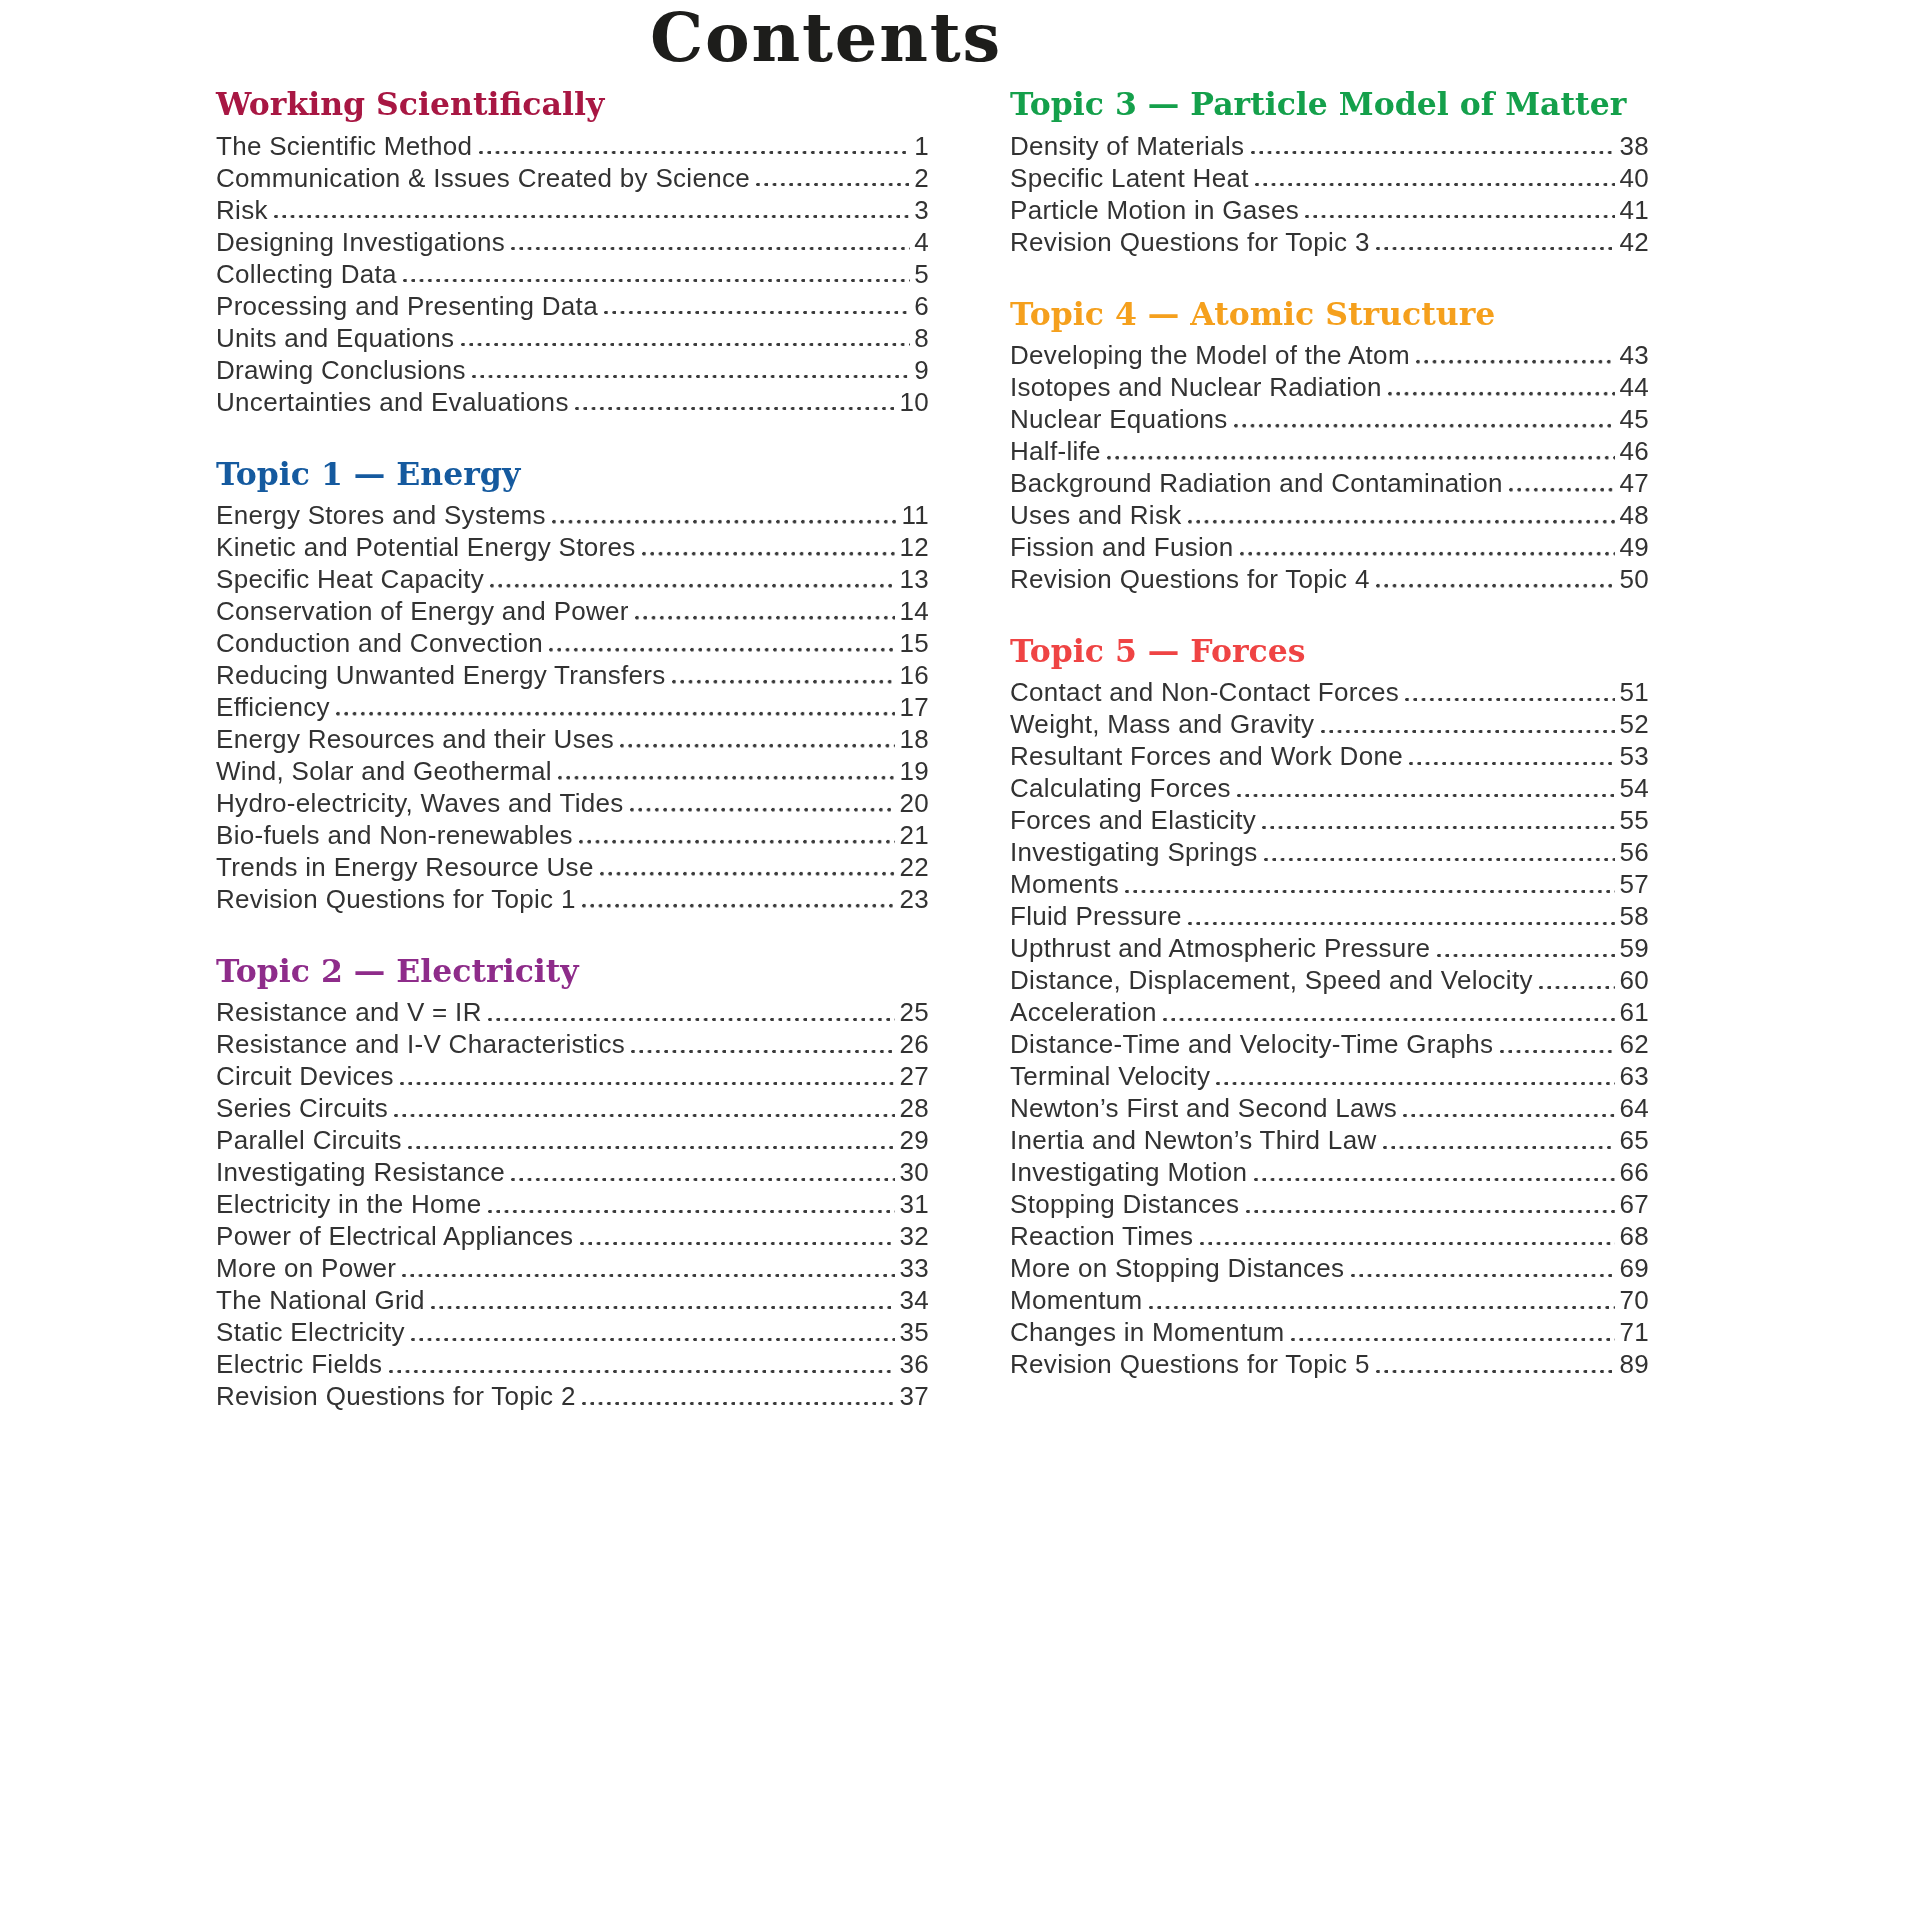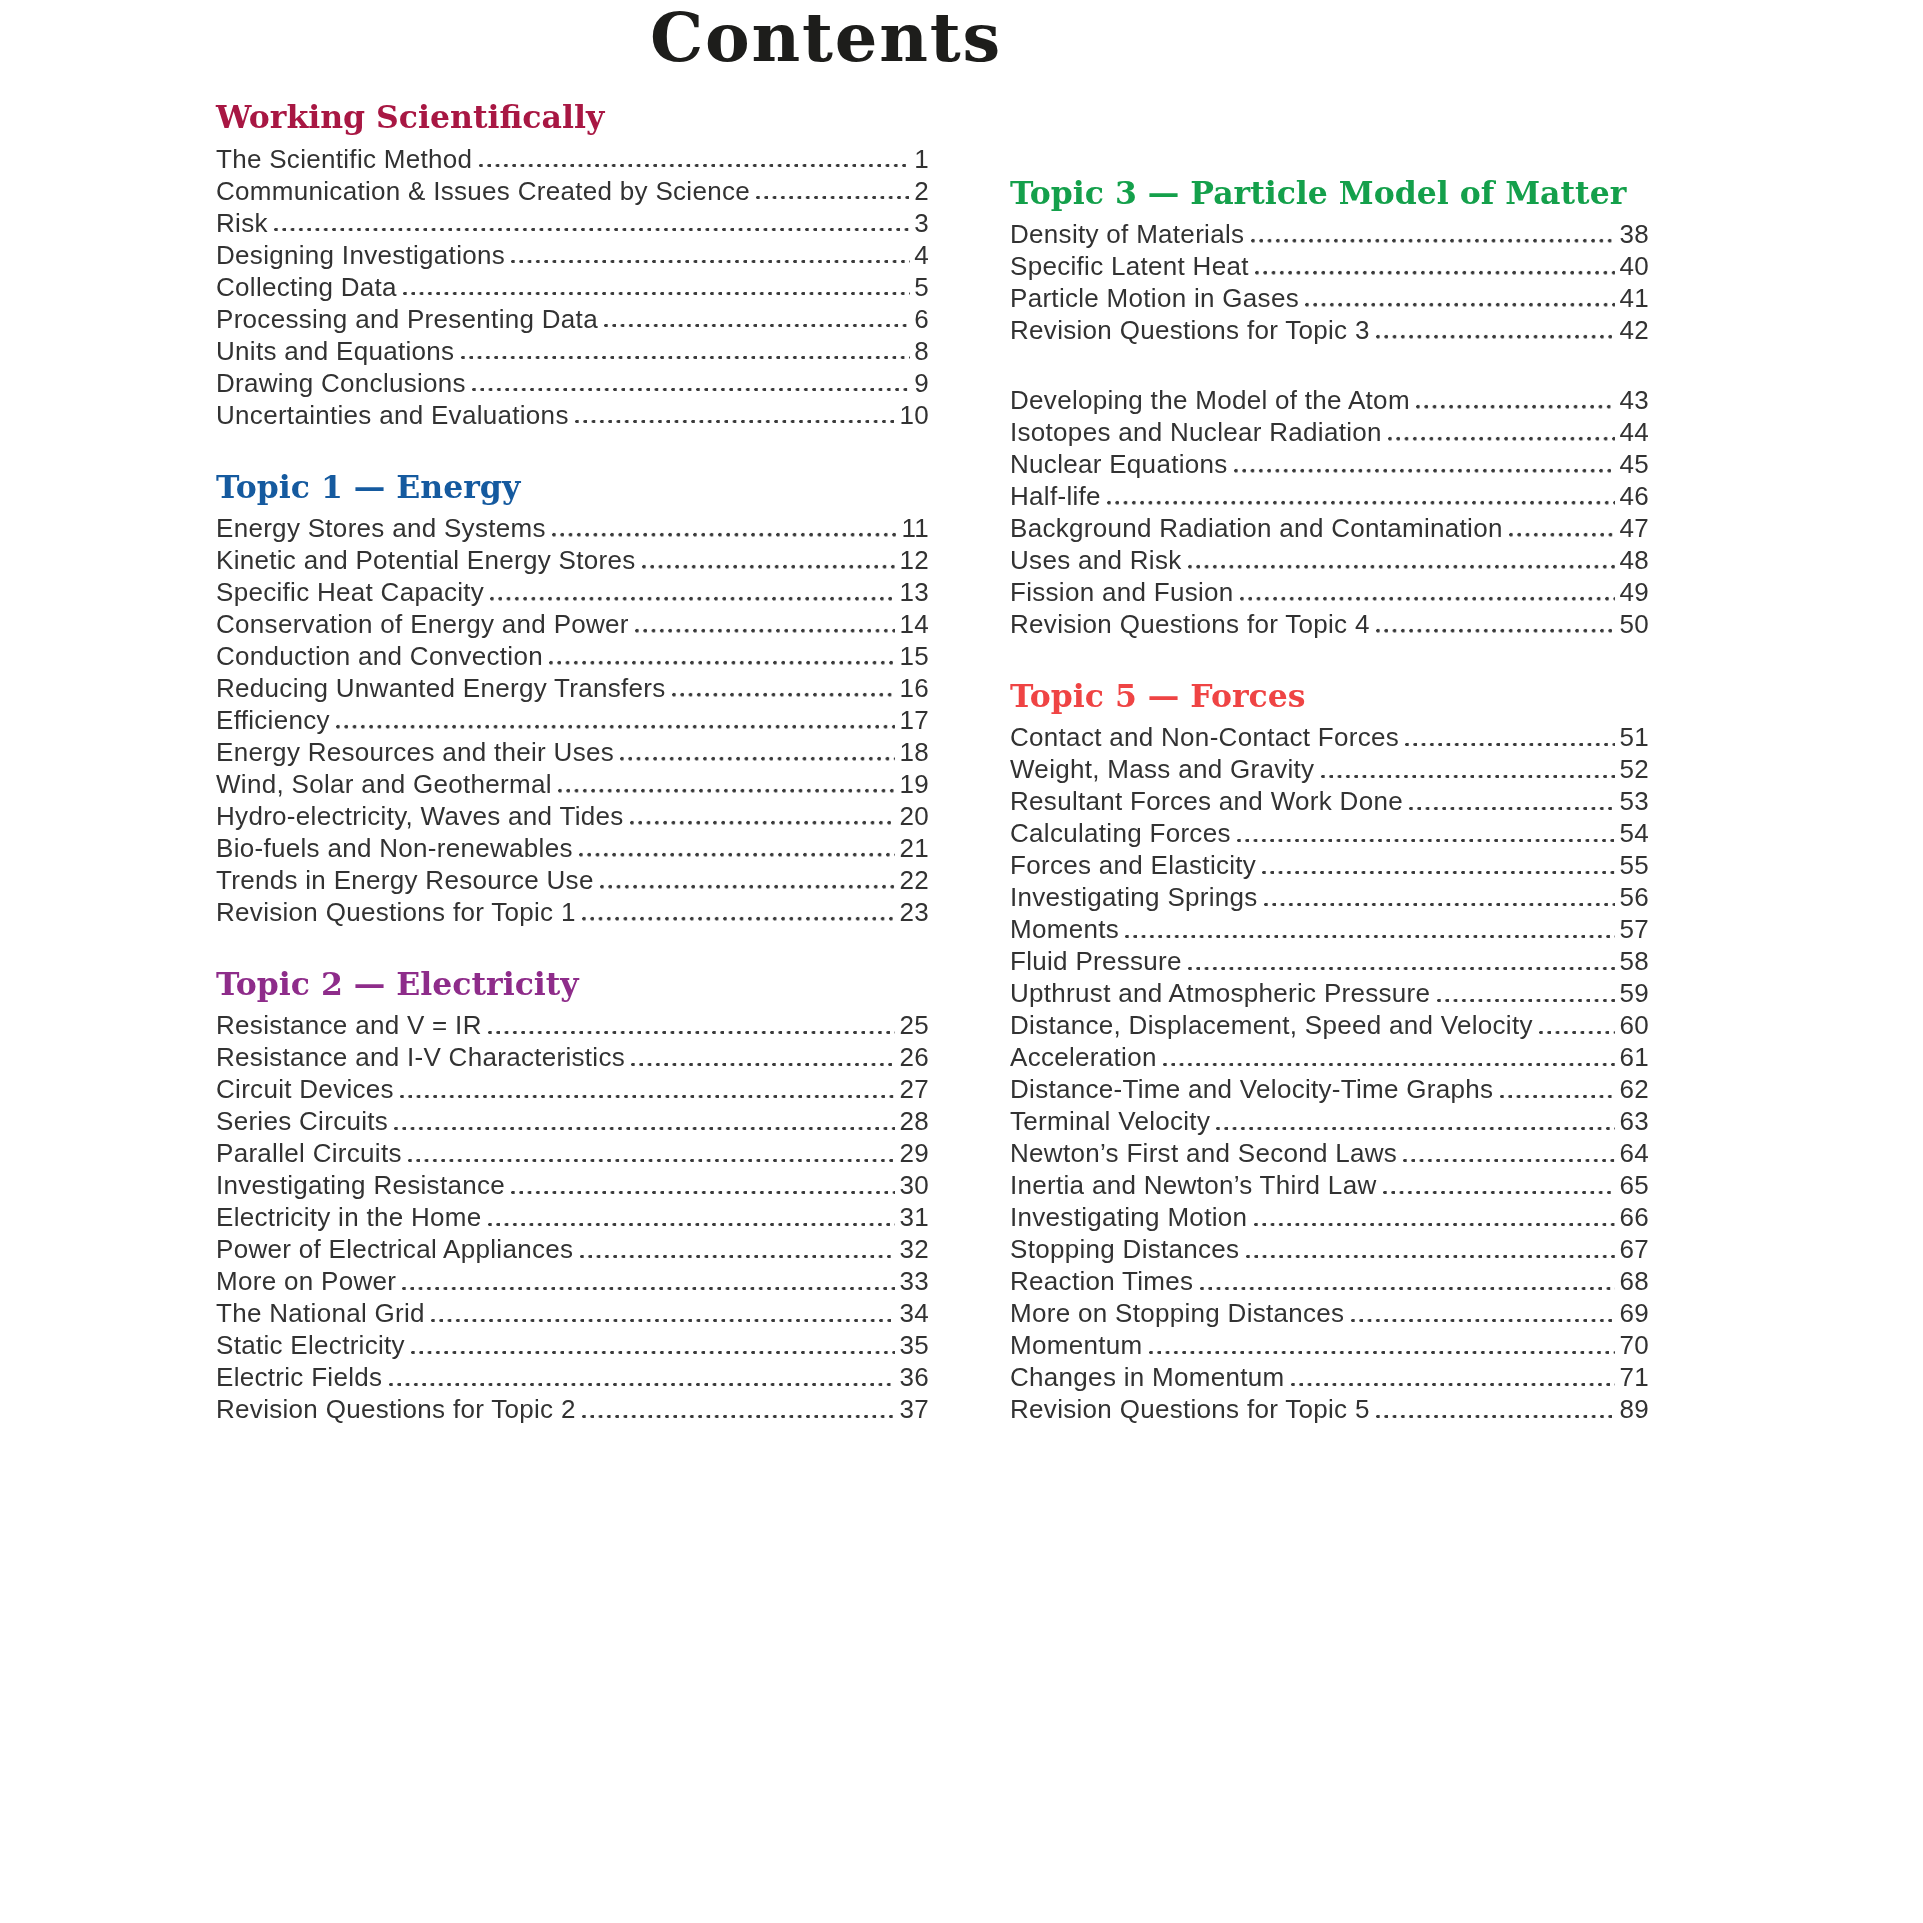--- a/index.html
+++ b/index.html
@@ -19,22 +19,21 @@
     font-family: "DejaVu Serif", serif;
     font-weight: 700;
     font-size: 67px;
     line-height: 1.08;
     letter-spacing: 1.8px;
     color: #1d1d1b;
   }
   .columns {
     display: flex;
     padding-left: 216px;
-    margin-top: 25px;
-    align-items: flex-end;
+    margin-top: 12px;
   }
   .column { display: block; }
   .column-left  { width: 713px; margin-right: 81px; }
   .column-right { width: 639px; }
   .toc-section { margin-top: 38px; }
   .toc-section:first-child { margin-top: 0; }
   .section-heading {
     margin: 0 0 7.2px 0;
     font-family: "DejaVu Serif", serif;
     font-weight: 700;
@@ -279,20 +278,21 @@
             <span class="dots"></span>
             <span class="page-num">41</span>
           </div>
           <div class="row">
             <span class="label">Revision Questions for Topic 3</span>
             <span class="dots"></span>
             <span class="page-num">42</span>
           </div>
         </section>
         <section class="toc-section">
+          <h2 class="section-heading" style="color: rgb(245, 160, 29);">Topic 4 — Atomic Structure</h2>
           <div class="row">
             <span class="label">Developing the Model of the Atom</span>
             <span class="dots"></span>
             <span class="page-num">43</span>
           </div>
           <div class="row">
             <span class="label">Isotopes and Nuclear Radiation</span>
             <span class="dots"></span>
             <span class="page-num">44</span>
           </div>

